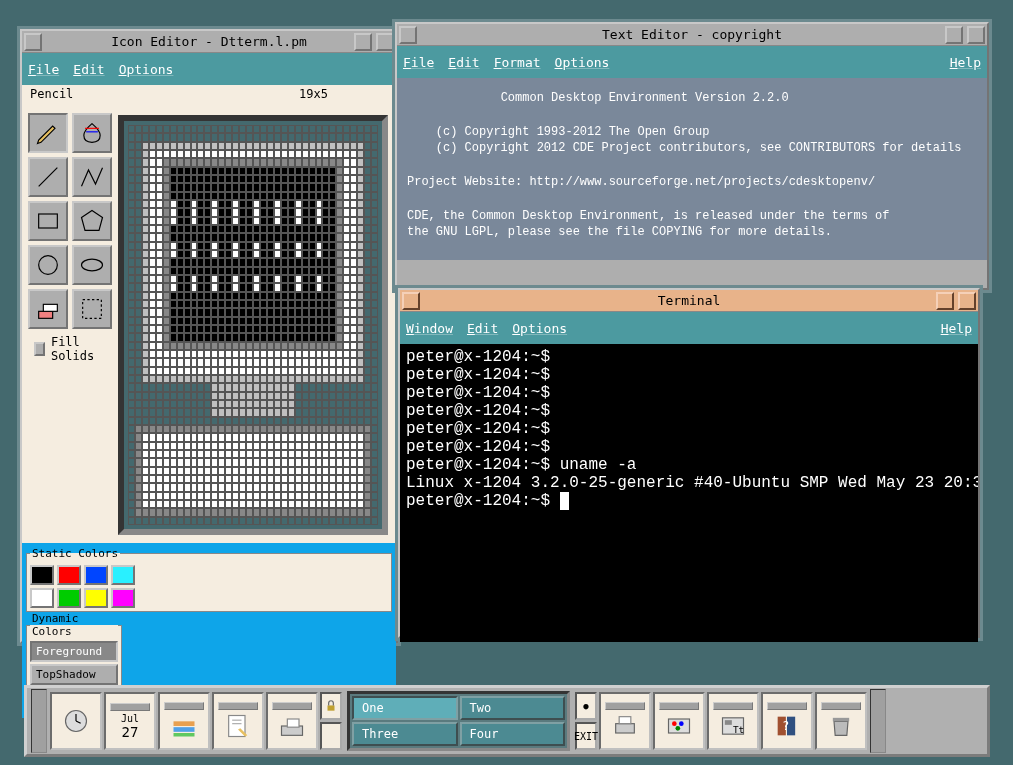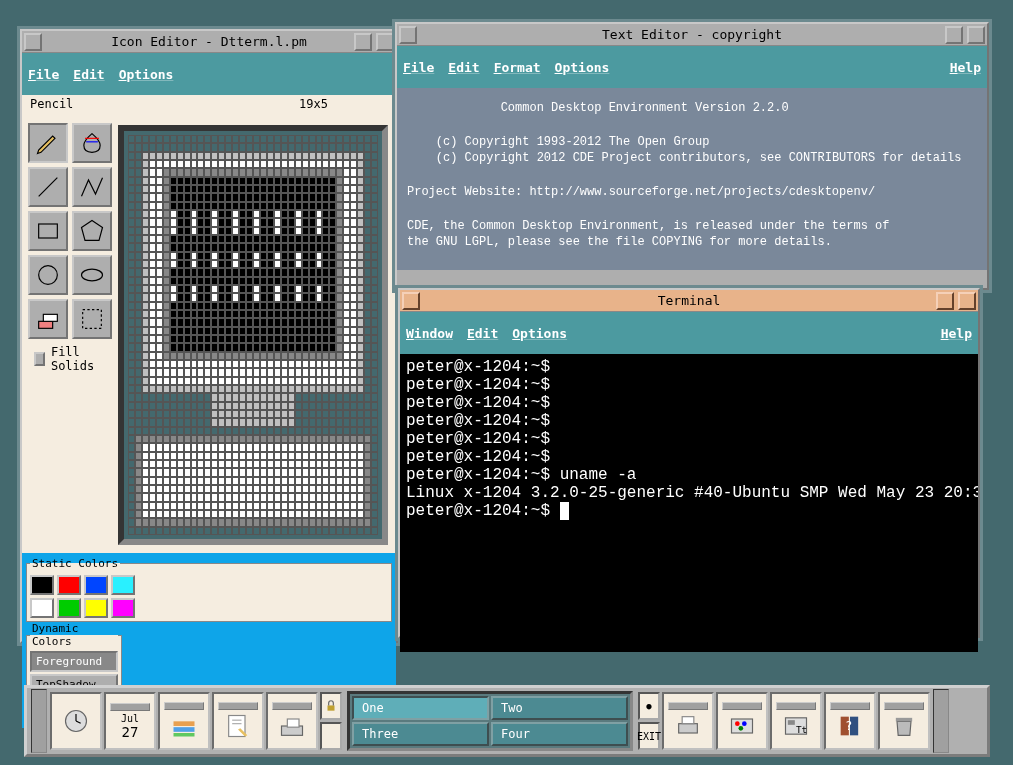--- a/index.html
+++ b/index.html
@@ -32,27 +32,26 @@
   border: 2px outset #c8c8c8;
   background: #aeaeae;
 }
 .titlebar-btn.left { left: 2px; top: 2px; }
 .titlebar-btn.right1 { right: 24px; top: 2px; }
 .titlebar-btn.right2 { right: 2px; top: 2px; }
 .titlebar.active .titlebar-btn { background: #e8b38a; border-color: #f5d0b8 #b87850 #b87850 #f5d0b8; }
 
 .menubar {
   background: #4c9aa0;
-  height: 42px;
+  height: 32px;
   display: flex; align-items: center;
   padding: 0 6px;
   gap: 14px;
   color: #fff;
   font-size: 13px;
-  font-weight: bold;
 }
 .menubar .spacer { flex: 1; }
 .menuitem { cursor: pointer; text-decoration: underline; text-decoration-color: rgba(255,255,255,0.3); }
 .menuitem::first-letter { text-decoration: underline; }
 
 
 #iconeditor { left: 20px; top: 29px; width: 378px; height: 614px; }
 #iconeditor .statusbar {
   background: #f5ede0; height: 22px;
   display: flex; padding: 2px 8px; 
@@ -134,21 +133,21 @@
 }
 .fp-grip { width: 16px; height: 64px; background: #a0a0a0; border:1px inset #888; margin: 0 2px; }
 .fp-cell {
   width: 52px; height: 58px; margin: 1px;
   background: #f5ede0; border: 2px inset #c0c0c0;
   display:flex; flex-direction:column; align-items:center; justify-content:center;
   font-size: 10px; cursor:pointer;
 }
 .fp-cell .arrowup { width: 40px; height: 8px; background:#a0a0a0; border:1px outset #ccc; margin-bottom:2px; }
 .ws-switch {
-  width: 286px; height: 60px;
+  width: 223px; height: 60px;
   border: 3px inset #888; background: #5a7a7e;
   display: grid; grid-template-columns: 1fr 1fr; grid-template-rows: 1fr 1fr;
   gap: 2px; padding: 2px; margin: 0 4px;
 }
 .ws-btn {
   border: 2px outset #7fa0a4; background:#4c8a92; color:#fff;
   display:flex; align-items:center; padding-left:8px; cursor:pointer;
 }
 .ws-btn.active { border-style: inset; background:#5faeb8; }
 .fp-small {

